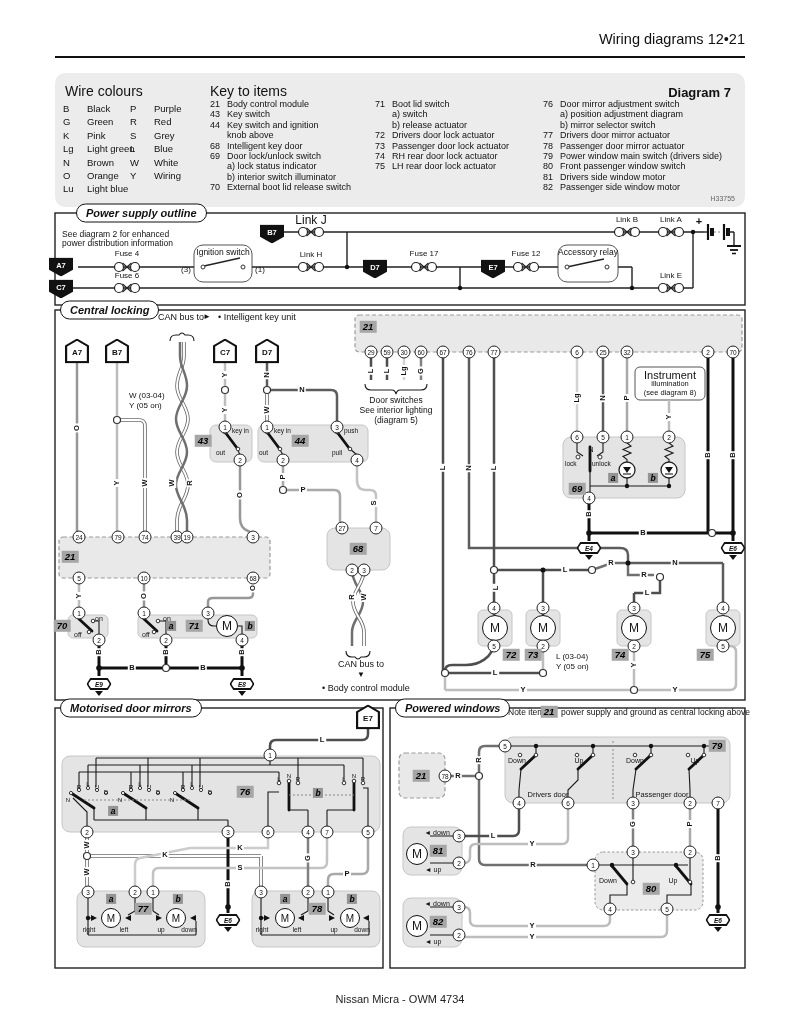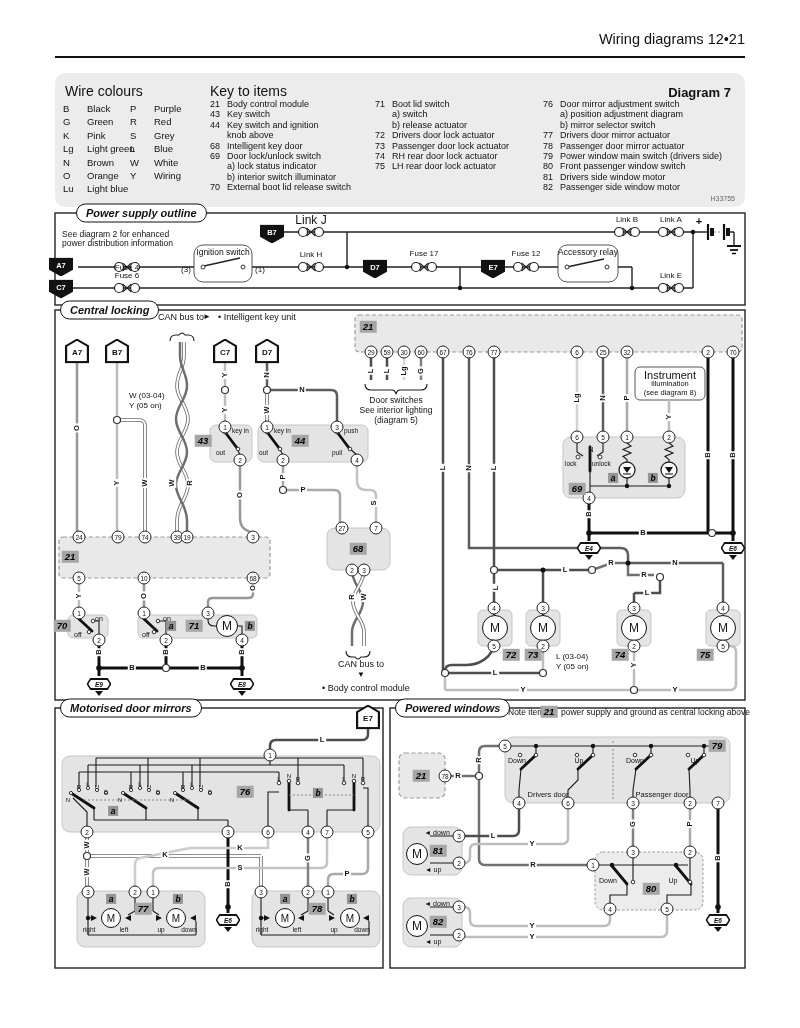--- a/index.html
+++ b/index.html
@@ -357,20 +357,21 @@
         <circle cx="663" cy="232" r="4.5" fill="#fff" stroke="#222" stroke-width="1.2"></circle>
         <circle cx="679" cy="232" r="4.5" fill="#fff" stroke="#222" stroke-width="1.2"></circle>
         <path d="M666.5,228 L675.5,236 M666.5,236 L675.5,228" stroke="#222" stroke-width="1.2" fill="none"></path>
         <circle cx="663" cy="288" r="4.5" fill="#fff" stroke="#222" stroke-width="1.2"></circle>
         <circle cx="679" cy="288" r="4.5" fill="#fff" stroke="#222" stroke-width="1.2"></circle>
         <path d="M666.5,284 L675.5,292 M666.5,292 L675.5,284" stroke="#222" stroke-width="1.2" fill="none"></path>
       </g>
 </svg>
 
 <div class="hdr">Wiring diagrams  12•21</div>
+<div class="ftr">Nissan Micra - OWM 4734</div>
 
 <div class="legend">
   <div class="lgtitle" id="lg-wt">Wire colours</div>
   <div class="lgtitle" id="lg-kt">Key to items</div>
   <div class="dg7">Diagram 7</div>
   <div class="ref">H33755</div>
   <div id="wc">
         <div class="wcol" style="left: 0px;">
           <div class="wrow">
             <span class="wcode">B</span>
@@ -869,21 +870,21 @@
     <div class="motor" style="left: 495px; top: 628px; height: 26px; width: 26px;">M</div>
     <div class="motor" style="left: 543px; top: 628px; height: 26px; width: 26px;">M</div>
     <div class="motor" style="left: 634px; top: 628px; height: 26px; width: 26px;">M</div>
     <div class="motor" style="left: 723px; top: 628px; height: 26px; width: 26px;">M</div>
     <div class="motor" style="left: 111px; top: 918px; height: 20px; width: 20px; font-size: 10px;">M</div>
     <div class="motor" style="left: 176px; top: 918px; height: 20px; width: 20px; font-size: 10px;">M</div>
     <div class="motor" style="left: 285px; top: 918px; height: 20px; width: 20px; font-size: 10px;">M</div>
     <div class="motor" style="left: 350px; top: 918px; height: 20px; width: 20px; font-size: 10px;">M</div>
     <div class="motor" style="left: 417px; top: 854px; height: 22px; width: 22px;">M</div>
     <div class="motor" style="left: 417px; top: 926px; height: 22px; width: 22px;">M</div>
-    <div class="t" style="left: 127px; top: 268px; font-size: 8px;">Fuse 4</div>
+    <div class="t" style="left: 127px; top: 254px; font-size: 8px;">Fuse 4</div>
     <div class="t" style="left: 127px; top: 276px; font-size: 8px;">Fuse 6</div>
     <div class="t" style="left: 311px; top: 220px; font-size: 12px;">Link J</div>
     <div class="t" style="left: 311px; top: 255px; font-size: 8px;">Link H</div>
     <div class="t" style="left: 424px; top: 254px; font-size: 8px;">Fuse 17</div>
     <div class="t" style="left: 526px; top: 254px; font-size: 8px;">Fuse 12</div>
     <div class="t" style="left: 627px; top: 220px; font-size: 8px;">Link B</div>
     <div class="t" style="left: 671px; top: 220px; font-size: 8px;">Link A</div>
     <div class="t" style="left: 671px; top: 276px; font-size: 8px;">Link E</div>
   </div>
 

